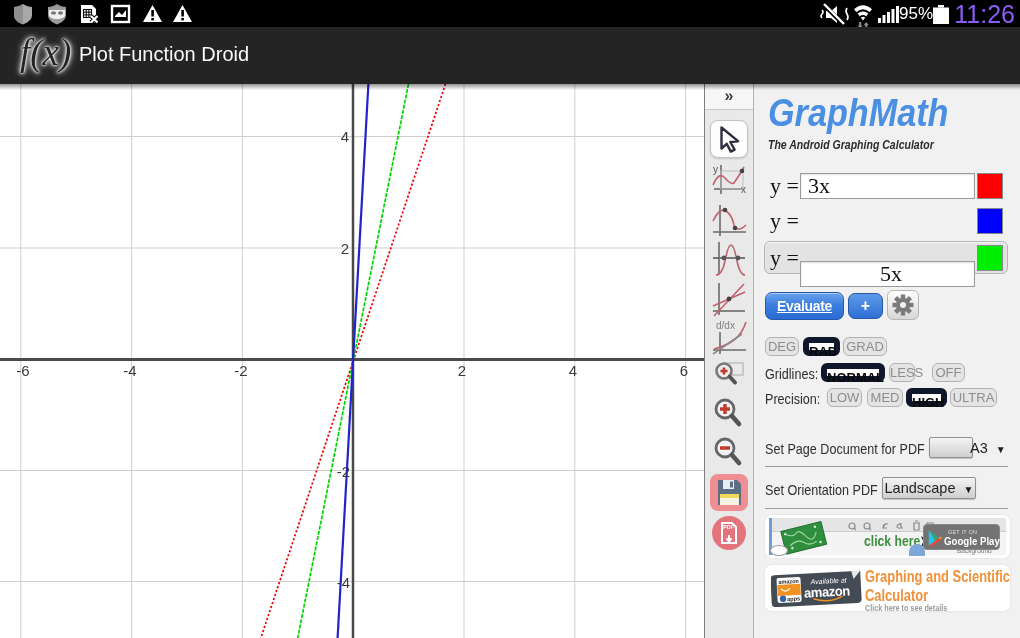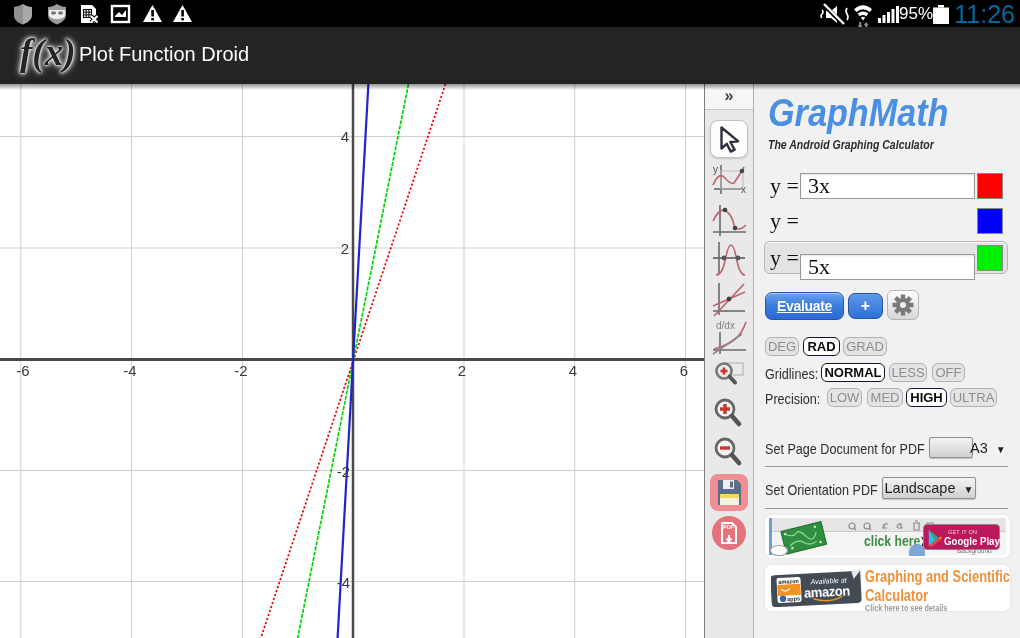--- a/index.html
+++ b/index.html
@@ -3,27 +3,27 @@
 <meta charset="utf-8">
 <style>
 * { margin:0; padding:0; box-sizing:border-box; }
 html,body { width:1020px; height:638px; overflow:hidden; background:#f1f1f1;
   font-family:"Liberation Sans", sans-serif; }
 #app { position:absolute; top:0; left:0; width:1020px; height:638px; }
 .abs { position:absolute; }
 
 
 #statusbar { position:absolute; top:0; left:0; width:1020px; height:27px; background:#000; }
-#sb-time { position:absolute; right:5px; top:0px; color:#0369a1; font-size:25px; font-weight:400; letter-spacing:0px; }
+#sb-time { position:absolute; right:5px; top:0px; color:#8b5cf6; font-size:25px; font-weight:400; letter-spacing:0px; }
 #sb-pct { position:absolute; left:899px; top:4px; color:#fff; font-size:17px; }
 
 
 #appbar { position:absolute; top:27px; left:0; width:1020px; height:57px; background:#242424; }
 #logo { position:absolute; left:20px; top:6px; font-family:"Liberation Serif", serif;
-  font-style:italic; font-weight:bold; font-size:37px; line-height:40px; color:#242424;
+  font-style:italic; font-weight:normal; font-size:37px; line-height:40px; color:#242424;
   text-shadow:0 0 1.5px #fff, 0 0 2.5px #fff, 0 0 4px #ececec, 0 0 6px #c6c6c6, 0 0 9px #8a8a8a; }
 #apptitle { position:absolute; left:79px; top:16px; color:#fafafa; font-size:20px; }
 
 
 #graph { position:absolute; top:84px; left:0; width:704px; height:554px; background:#fff; }
 #gshadow { position:absolute; top:84px; left:0; width:1020px; height:6px;
   background:linear-gradient(to bottom, rgba(0,0,0,0.42), rgba(0,0,0,0)); z-index:9; }
 
 
 #toolbar { position:absolute; top:84px; left:704px; width:50px; height:554px;
@@ -57,21 +57,21 @@
   text-decoration:underline; text-align:center; line-height:26px; letter-spacing:-0.3px;
   box-shadow:inset 0 1px 0 rgba(255,255,255,0.45); }
 #plusbtn { position:absolute; left:93px; top:209px; width:35px; height:26px; border-radius:7px;
   background:linear-gradient(to bottom,#5d9ae9,#2f6fd6); border:1px solid #2458a8;
   color:#fff; font-size:16px; font-weight:bold; text-align:center; line-height:24px; }
 #gearbtn { position:absolute; left:132px; top:206px; width:32px; height:30px; border-radius:6px;
   background:linear-gradient(to bottom,#fefefe,#d7d7d7); border:1px solid #b5b5b5; }
 
 .segbtn { position:absolute; height:19px; border-radius:6px; background:#e4e4e4;
   border:1px solid #b2b2b2; color:#8d8d8d; font-size:13px; text-align:center; line-height:17px; }
-.segsel { background:#fff; border:1px solid #0f172a; color:#0a0a0a; font-weight:bold; }
+.segsel { background:#fff; border:6px solid #0f172a; color:#0a0a0a; font-weight:bold; }
 .plabel { position:absolute; font-size:15px; color:#2e2e2e; transform:scaleX(0.84);
   transform-origin:left top; white-space:nowrap; }
 
 .drop { position:absolute; border:1px solid #8f8f8f; border-radius:2px;
   background:linear-gradient(to bottom,#f4f4f4,#cfcfcf); color:#1e1e1e; font-size:14.5px;
   box-shadow:0 1px 1px rgba(0,0,0,0.2); }
 .hr { position:absolute; left:10px; width:243px; height:1px; background:#9a9a9a; }
 
 .adcard { position:absolute; left:10px; width:245px; background:#fff; border-radius:7px;
   box-shadow:0 0 3px rgba(0,0,0,0.08); overflow:hidden; }
@@ -212,21 +212,21 @@
 
     <div class="yrow" style="top:89px;">y =</div>
     <div class="finput" style="top:89px;">3x</div>
     <div class="swatch" style="top:89px; background:#ff0000;"></div>
 
     <div class="yrow" style="top:124px;">y =</div>
     <div class="swatch" style="top:124px; background:#0000ff;"></div>
 
     <div id="focusrow"></div>
     <div class="yrow" style="top:161px;">y =</div>
-    <div class="finput" style="top:170px;">5x</div>
+    <div class="finput" style="top:177px;text-align:center;">5x</div>
     <div class="swatch" style="top:161px; background:#00ee00;"></div>
 
     <div id="evalbtn">Evaluate</div>
     <div id="plusbtn">+</div>
     <div id="gearbtn">
       <svg width="30" height="28" viewBox="0 0 30 28" style="position:absolute;left:0;top:0;">
         <g transform="translate(15,14)" fill="#7a7a7a">
           <circle r="7"></circle>
           <g>
             <rect x="-2.2" y="-10.5" width="4.4" height="21"></rect>
@@ -238,21 +238,21 @@
         </g>
       </svg>
     </div>
 
     <div class="segbtn" style="left:10px; top:253px; width:34px;">DEG</div>
     <div class="segbtn segsel" style="left:48px; top:253px; width:37px;">RAD</div>
     <div class="segbtn" style="left:88px; top:253px; width:44px;">GRAD</div>
 
     <div class="plabel" style="left:10px; top:281px;">Gridlines:</div>
     <div class="segbtn segsel" style="left:66px; top:279px; width:64px;">NORMAL</div>
-    <div class="segbtn" style="left:134px; top:279px; width:38px;">LESS</div>
+    <div class="segbtn" style="left:134px; top:279px; width:26px;">LESS</div>
     <div class="segbtn" style="left:177px; top:279px; width:33px;">OFF</div>
 
     <div class="plabel" style="left:10px; top:306px;">Precision:</div>
     <div class="segbtn" style="left:72px; top:304px; width:35px;">LOW</div>
     <div class="segbtn" style="left:112px; top:304px; width:36px;">MED</div>
     <div class="segbtn segsel" style="left:151px; top:304px; width:41px;">HIGH</div>
     <div class="segbtn" style="left:195px; top:304px; width:47px;">ULTRA</div>
 
     <div class="plabel" style="left:10px; top:356px;">Set Page Document for PDF</div>
     <div class="drop" style="left:174px; top:353px; width:44px; height:21px; text-align:center; line-height:20px;padding-left:40px;">A3&nbsp;&nbsp;<span style="font-size:10px;">▼</span></div>
@@ -285,21 +285,21 @@
             <line x1="24" y1="8" x2="26" y2="10"></line>
           <path d="M38 8 q0 -5 5 -4 M40 4 l-2 4 l4 0"></path>
           <path d="M52 8 q0 -5 5 -4 M55 4 l2 4 l-4 0"></path>
           <path d="M68 3 h7 m-6 0 v7 h5 v-7 m-4 -2 h3"></path>
           <path d="M82 3 h6 v8 h-6 z"></path>
         </g>
       </svg>
       <div class="abs" style="left:99px; top:18px; font-size:14.5px; font-weight:bold; color:#3e8e41; transform:scaleX(0.84); transform-origin:left top; white-space:nowrap;">click here<span style="color:#111;">➤</span></div>
       <div class="abs" style="left:144px; top:29px; width:16px; height:12px; background:#7da7d9; border-radius:8px 8px 0 0;"></div>
       <div class="abs" style="left:192px; top:32px; font-size:6.5px; color:#777;">Background</div>
-      <div class="abs" style="left:158px; top:9px; width:77px; height:26px; background:#be185d; border:1px solid #888; border-radius:4px;">
+      <div class="abs" style="left:158px; top:9px; width:77px; height:26px; background:#737373; border:1px solid #888; border-radius:4px;">
         <svg class="abs" style="left:3px; top:4px;" width="16" height="18" viewBox="0 0 18 20">
           <path d="M2 1 L13 10 L2 19 Z" fill="#2bc2e8"></path>
           <path d="M2 1 L13 10 L9 13 Z" fill="#32a071" opacity="0.9"></path>
           <path d="M13 10 L16 8.2 L16 11.8 Z" fill="#f3b528"></path>
           <path d="M2 19 L13 10 L16 11.8 L5 20 Z" fill="#e6493f"></path>
         </svg>
         <div class="abs" style="left:24px; top:4px; font-size:5.5px; color:#ddd; letter-spacing:0.2px;">GET IT ON</div>
         <div class="abs" style="left:20px; top:10px; font-size:10.5px; color:#fff; font-weight:bold; transform:scaleX(0.92); transform-origin:left top; white-space:nowrap;">Google Play</div>
       </div>
     </div>

